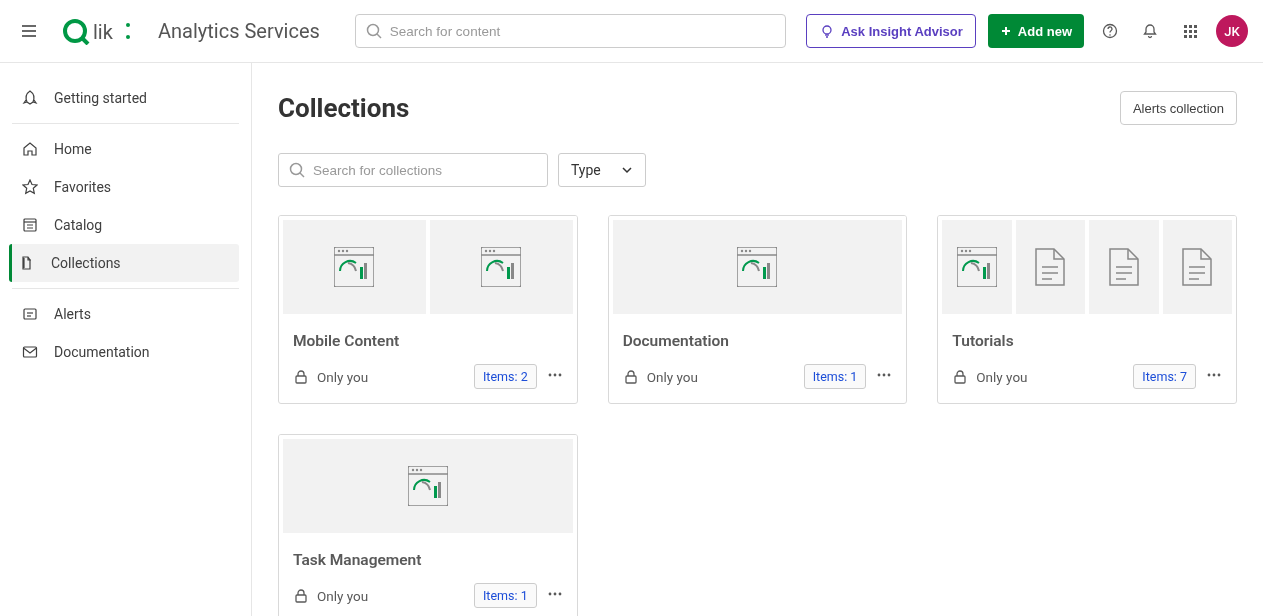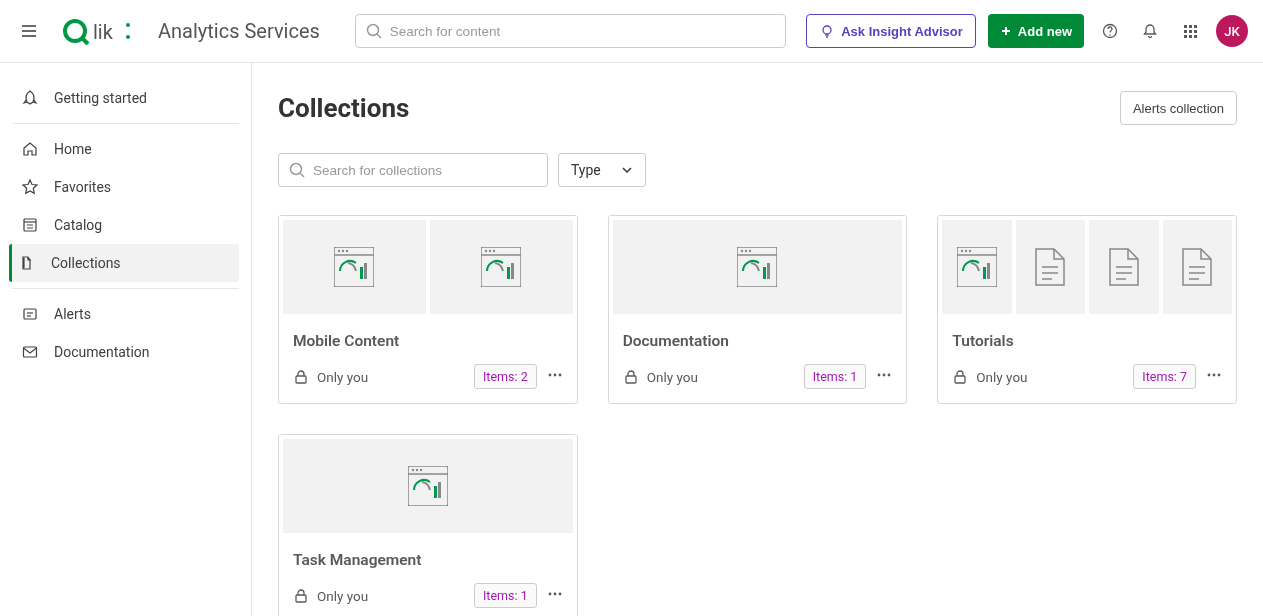--- a/index.html
+++ b/index.html
@@ -39,21 +39,21 @@
 
   .grid { display: grid; grid-template-columns: repeat(3, 1fr); gap: 30px; max-width: 978px; }
   .card { border: 1px solid #d9d9d9; border-radius: 3px; overflow: hidden; }
   .card-preview { height: 102px; background: #fff; display: flex; gap: 4px; padding: 4px; }
   .thumb { flex: 1; background: #f2f2f2; display: flex; align-items: center; justify-content: center; }
   .card-body { padding: 14px 14px 4px; }
   .card-title { font-size: 15.5px; font-weight: 600; color: #595959; }
   .card-foot { padding: 10px 14px 14px; display: flex; align-items: center; justify-content: space-between; }
   .visibility { display: flex; align-items: center; gap: 8px; color: #595959; font-size: 13.5px; }
   .foot-right { display: flex; align-items: center; gap: 10px; }
-  .badge { border: 1px solid #ccc; border-radius: 3px; padding: 4px 8px; font-size: 12.5px; color: #a21caf; background: #fafafa; }
+  .badge { border: 1px solid #ccc; border-radius: 3px; padding: 4px 8px; font-size: 12.5px; color: #1d4ed8; background: #fafafa; }
   .more { cursor: pointer; color: #595959; }
 
   ::placeholder { color: #999; }
 </style>
 </head>
 <body>
 
 <svg width="0" height="0" style="position:absolute">
   <defs>
     <g id="i-search">

